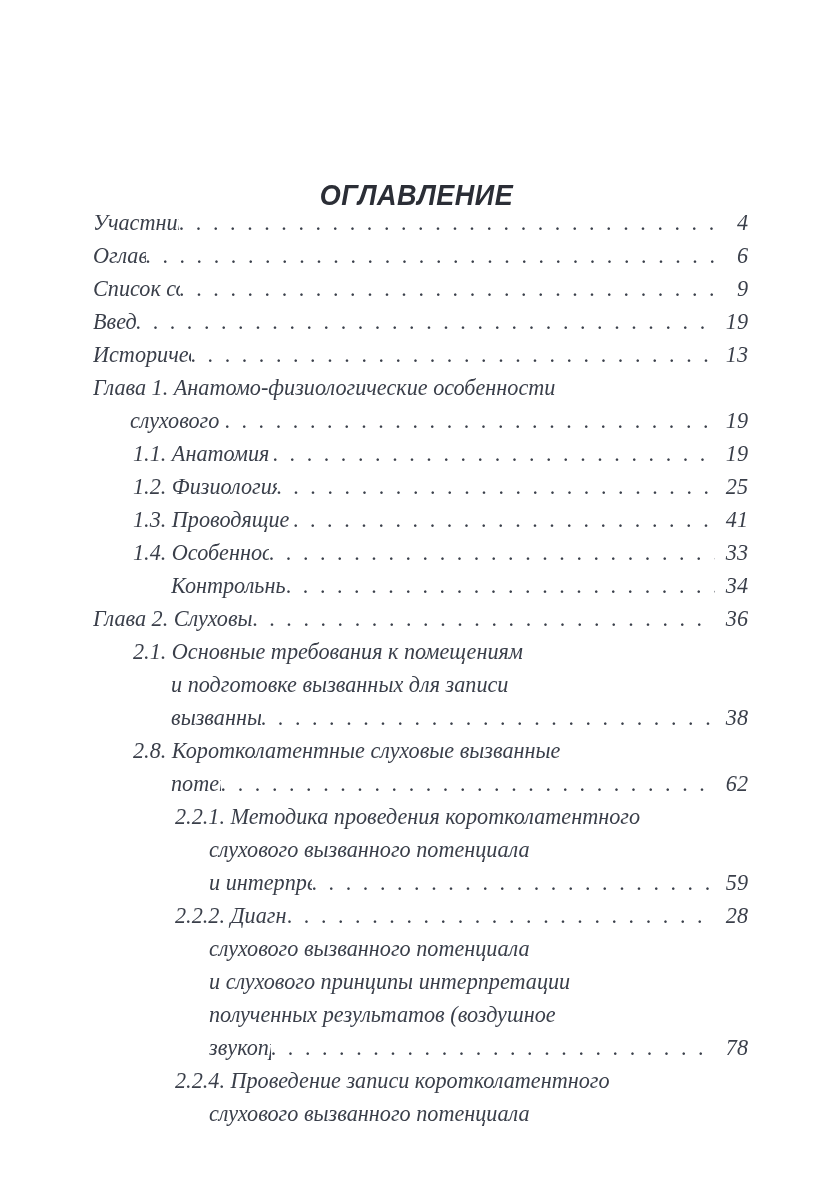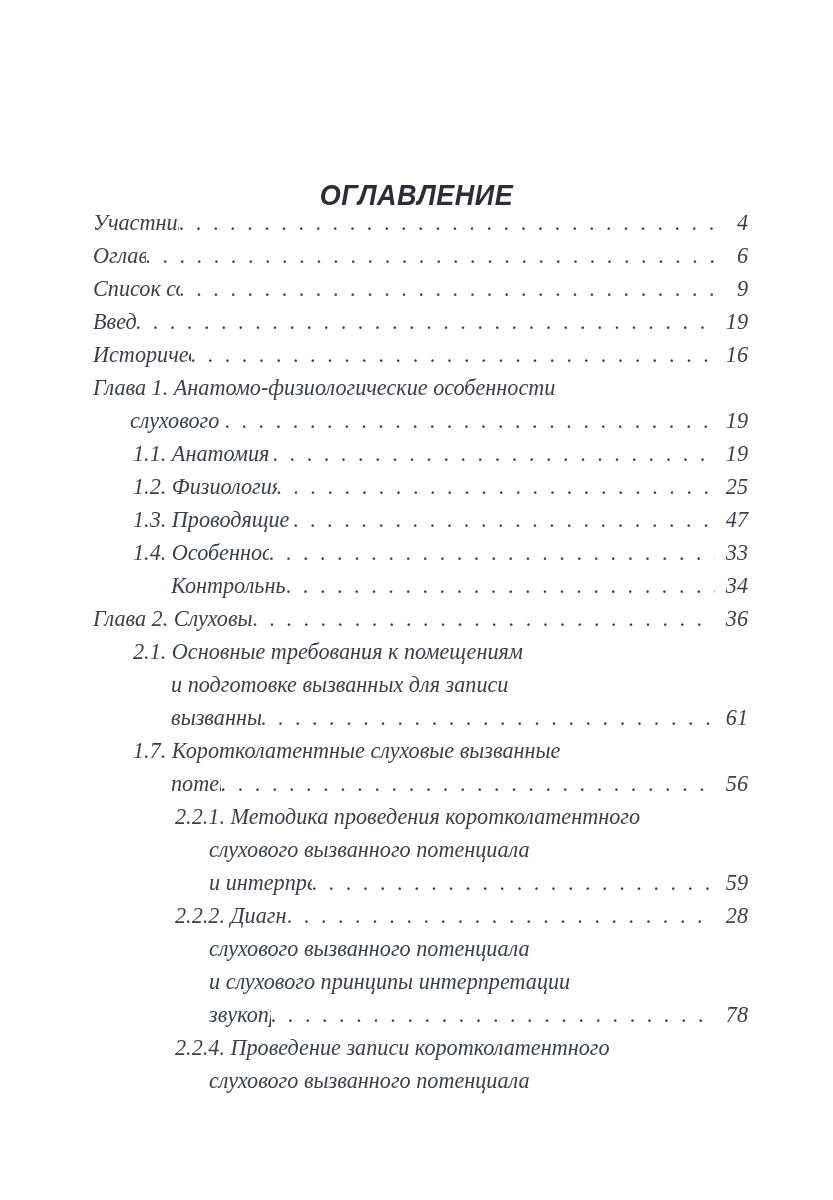--- a/index.html
+++ b/index.html
@@ -116,21 +116,21 @@
         <span class="page-num">9</span>
       </div>
       <div class="toc-entry ind-0">
         <span class="label">Введение</span>
         <span class="leader"></span>
         <span class="page-num">19</span>
       </div>
       <div class="toc-entry ind-0">
         <span class="label">Историческая справка</span>
         <span class="leader"></span>
-        <span class="page-num">16</span>
+        <span class="page-num">13</span>
       </div>
       <div class="toc-entry ind-0 plain">
         <span class="label">Глава 1. Анатомо-физиологические особенности</span>
       </div>
       <div class="toc-entry ind-1">
         <span class="label">слухового анализатора.</span>
         <span class="leader"></span>
         <span class="page-num">19</span>
       </div>
       <div class="toc-entry ind-2">
@@ -139,21 +139,21 @@
         <span class="page-num">19</span>
       </div>
       <div class="toc-entry ind-2">
         <span class="label">1.2. Физиология слухового анализатора.</span>
         <span class="leader"></span>
         <span class="page-num">25</span>
       </div>
       <div class="toc-entry ind-2">
         <span class="label">1.3. Проводящие пути слухового анализатора.</span>
         <span class="leader"></span>
-        <span class="page-num">47</span>
+        <span class="page-num">41</span>
       </div>
       <div class="toc-entry ind-2">
         <span class="label">1.4. Особенности детского возраста</span>
         <span class="leader"></span>
         <span class="page-num">33</span>
       </div>
       <div class="toc-entry ind-3">
         <span class="label">Контрольные вопросы и задания</span>
         <span class="leader"></span>
         <span class="page-num">34</span>
@@ -165,29 +165,29 @@
       </div>
       <div class="toc-entry ind-2 plain">
         <span class="label">2.1. Основные требования к помещениям</span>
       </div>
       <div class="toc-entry ind-3 plain">
         <span class="label">и подготовке вызванных для записи</span>
       </div>
       <div class="toc-entry ind-3">
         <span class="label">вызванных потенциалов</span>
         <span class="leader"></span>
-        <span class="page-num">61</span>
+        <span class="page-num">38</span>
       </div>
       <div class="toc-entry ind-2 plain">
-        <span class="label">1.7. Коротколатентные слуховые вызванные</span>
+        <span class="label">2.8. Коротколатентные слуховые вызванные</span>
       </div>
       <div class="toc-entry ind-3">
         <span class="label">потенциалы</span>
         <span class="leader"></span>
-        <span class="page-num">56</span>
+        <span class="page-num">62</span>
       </div>
       <div class="toc-entry ind-4 plain">
         <span class="label">2.2.1. Методика проведения коротколатентного</span>
       </div>
       <div class="toc-entry ind-5 plain">
         <span class="label">слухового вызванного потенциала</span>
       </div>
       <div class="toc-entry ind-5">
         <span class="label">и интерпретация результатов</span>
         <span class="leader"></span>
@@ -197,20 +197,23 @@
         <span class="label">2.2.2. Диагностические сигналы</span>
         <span class="leader"></span>
         <span class="page-num">28</span>
       </div>
       <div class="toc-entry ind-5 plain">
         <span class="label">слухового вызванного потенциала</span>
       </div>
       <div class="toc-entry ind-5 plain">
         <span class="label">и слухового принципы интерпретации</span>
       </div>
+      <div class="toc-entry ind-5 plain">
+        <span class="label">полученных результатов (воздушное</span>
+      </div>
       <div class="toc-entry ind-5">
         <span class="label">звукопроведение)</span>
         <span class="leader"></span>
         <span class="page-num">78</span>
       </div>
       <div class="toc-entry ind-4 plain">
         <span class="label">2.2.4. Проведение записи коротколатентного</span>
       </div>
       <div class="toc-entry ind-5 plain">
         <span class="label">слухового вызванного потенциала</span>

